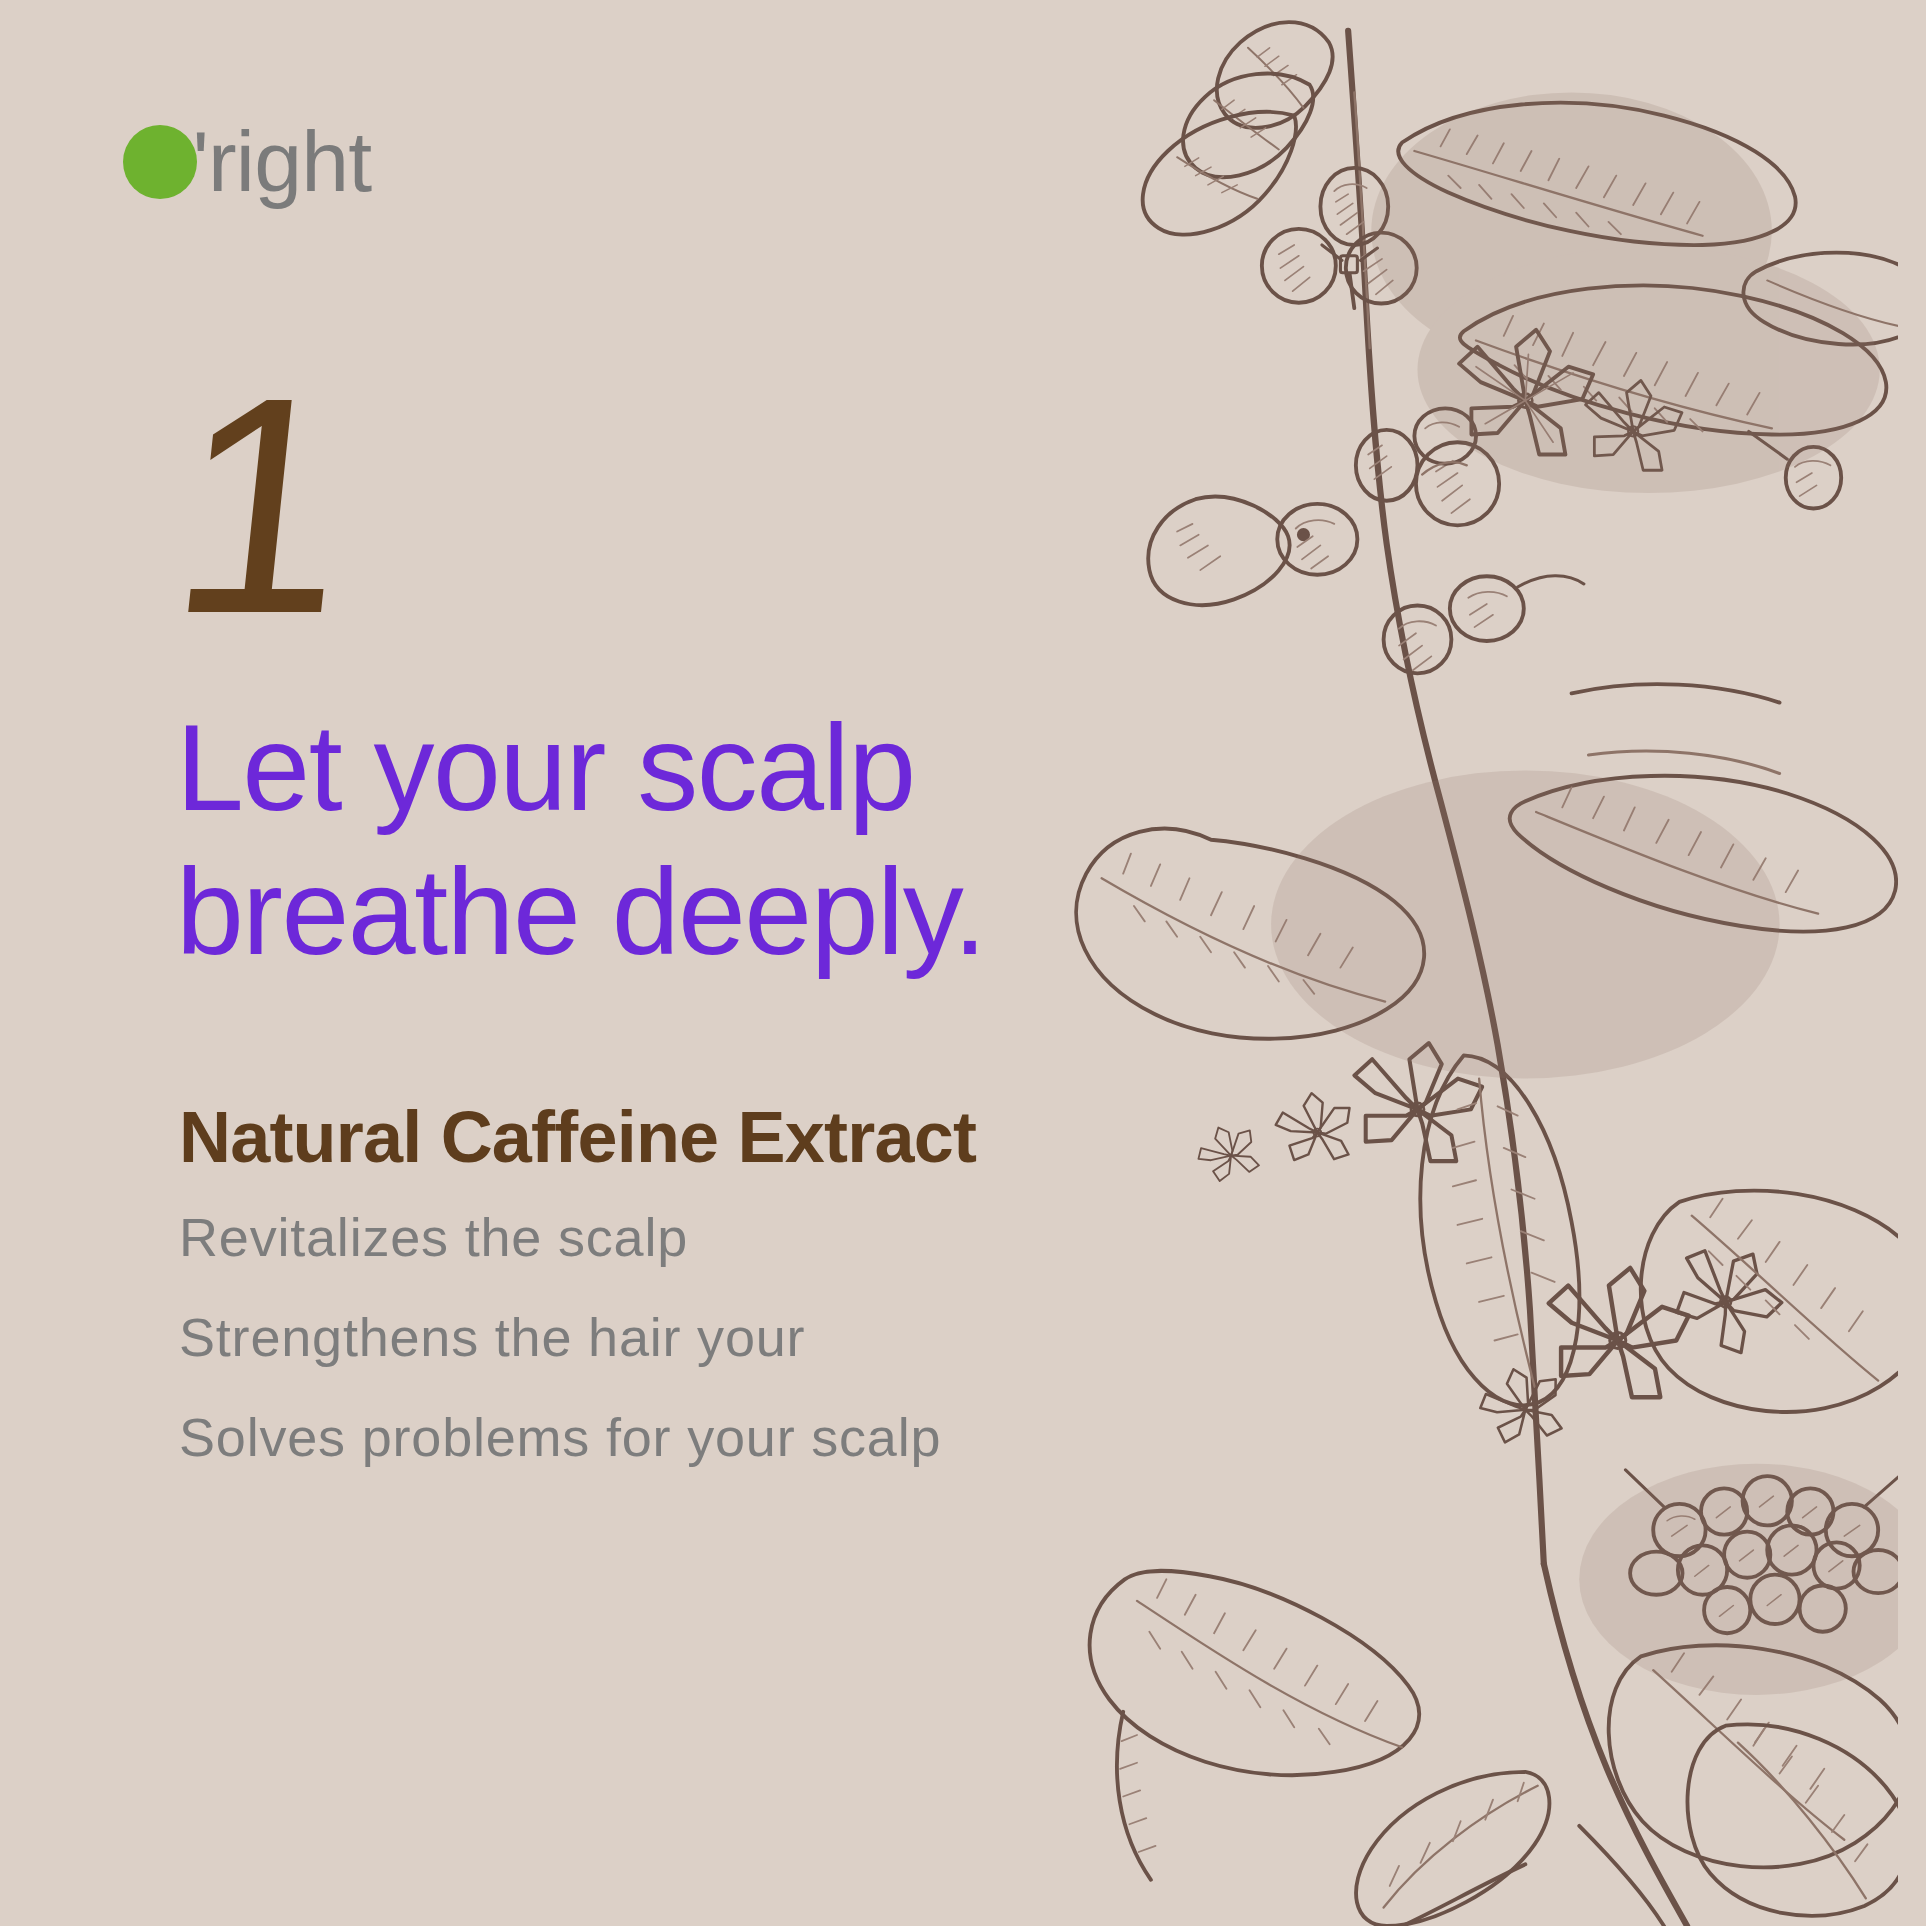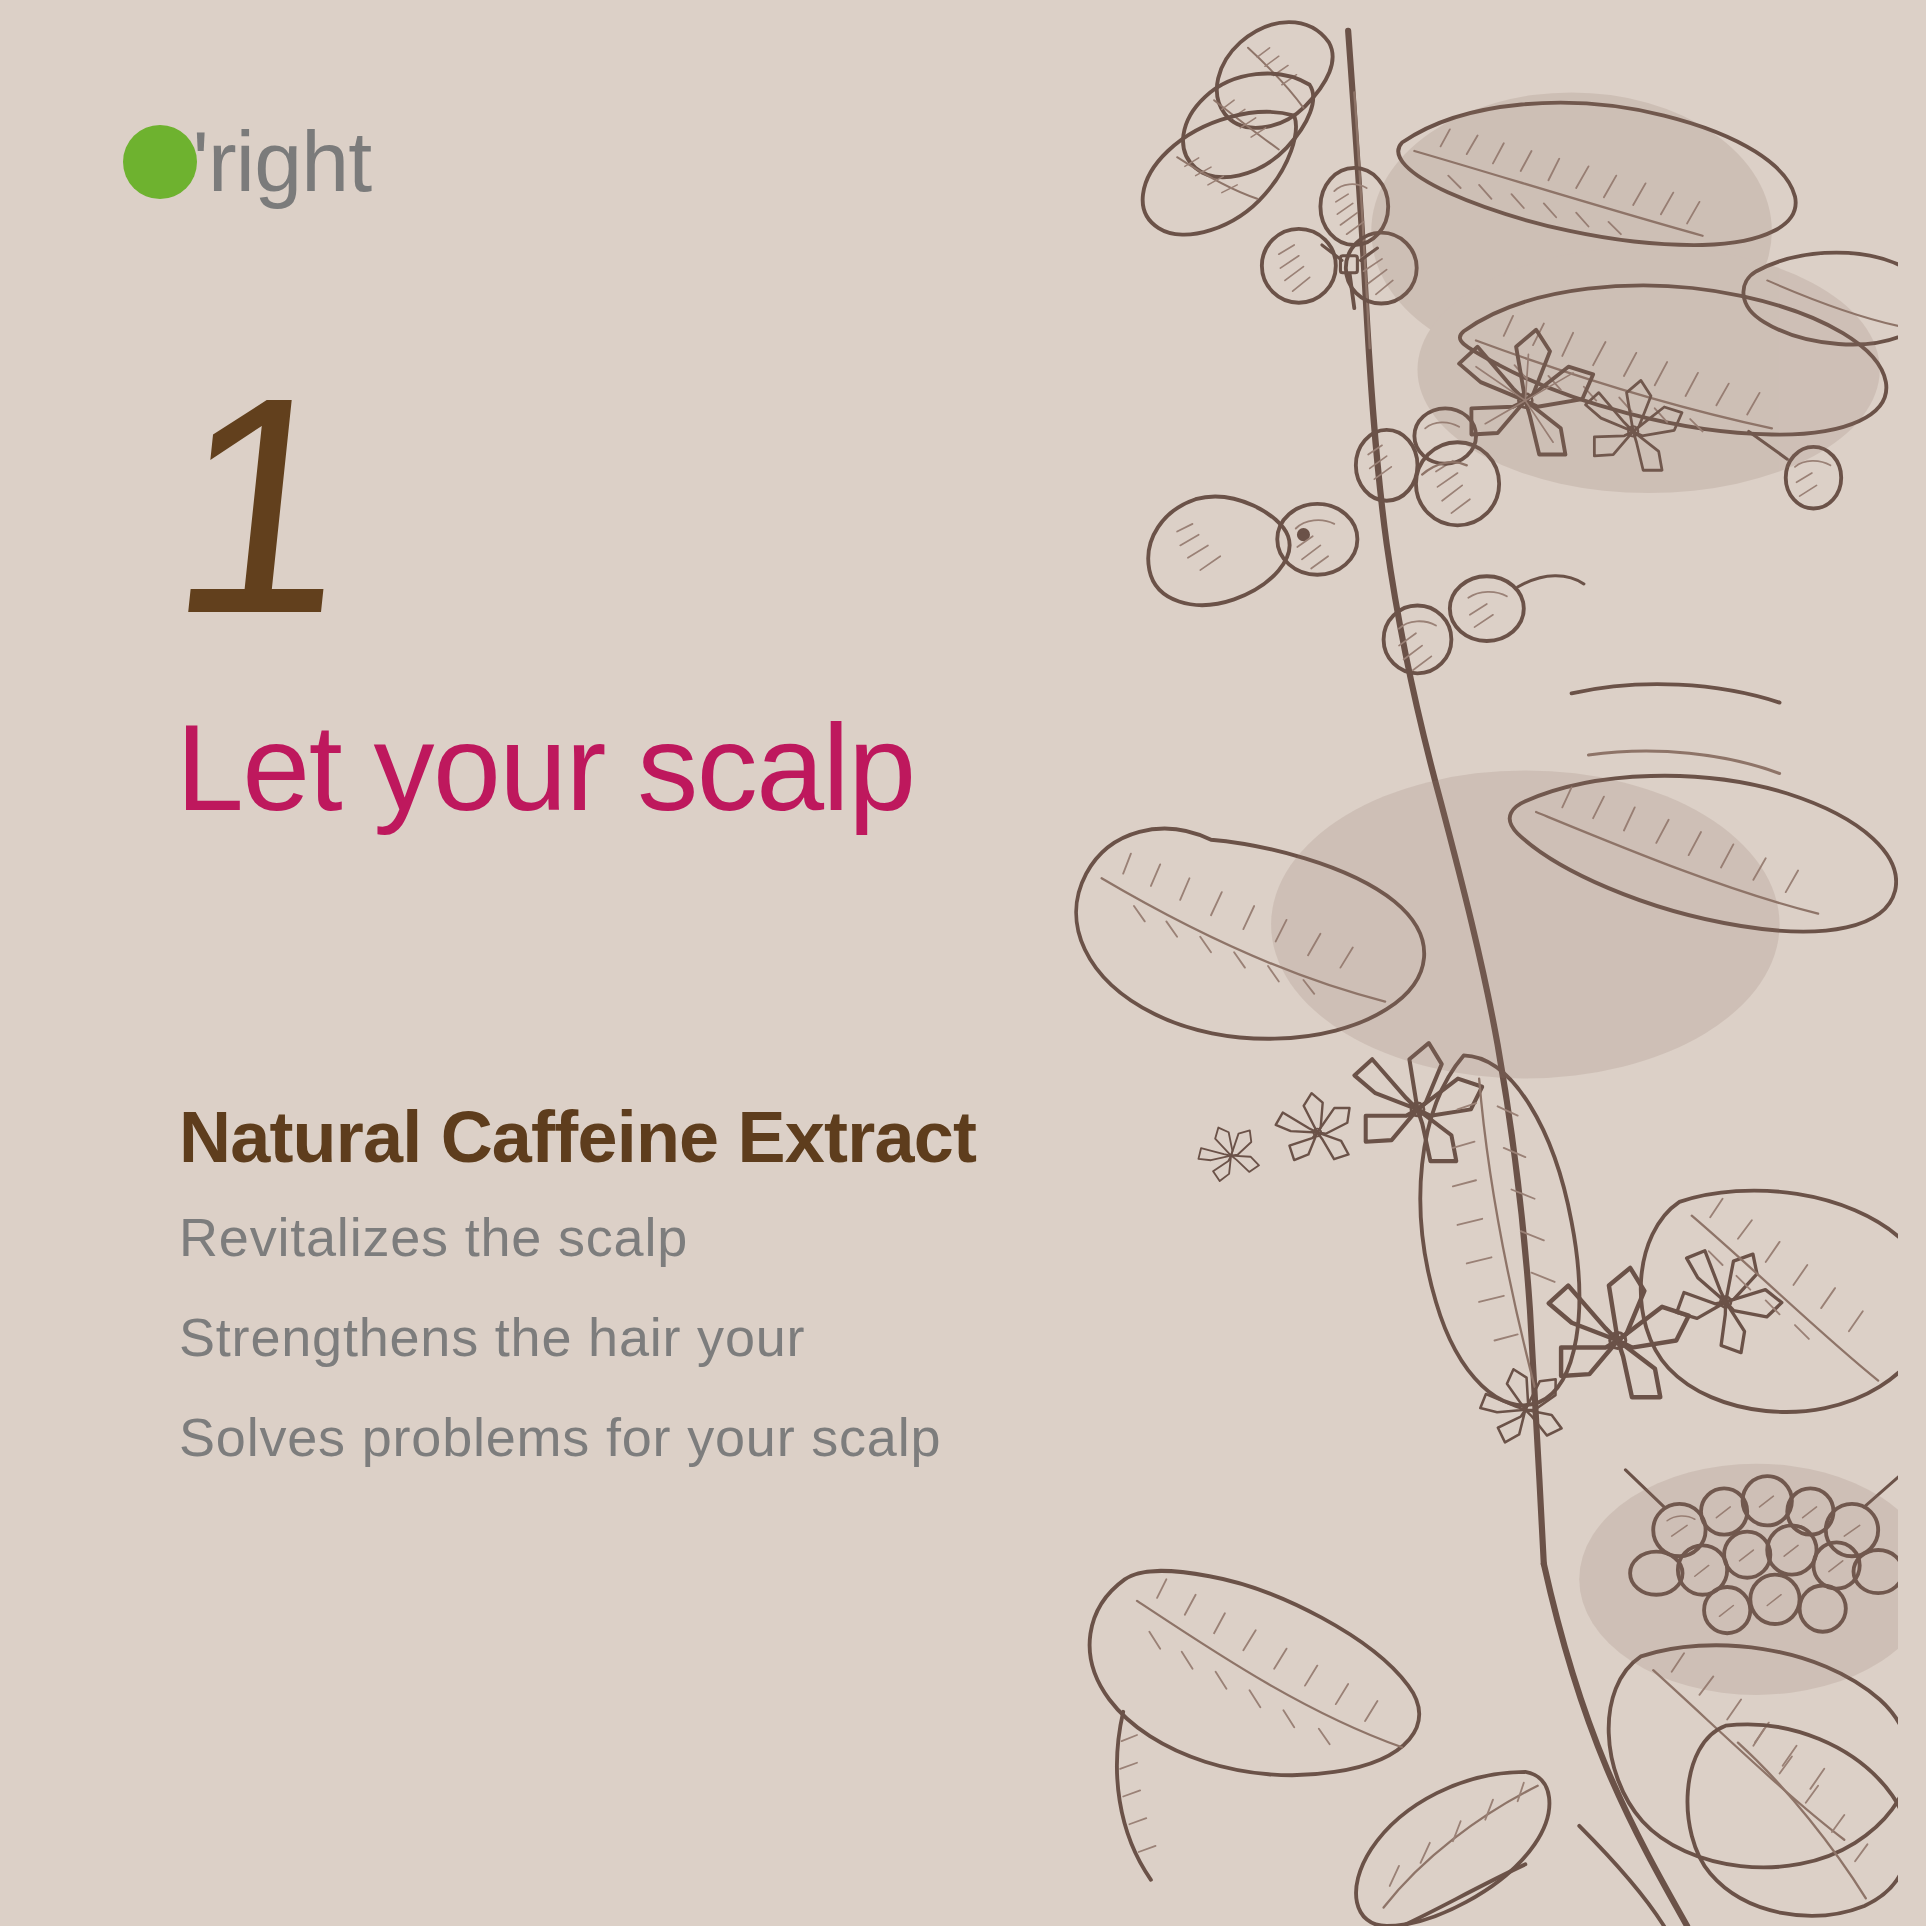--- a/index.html
+++ b/index.html
@@ -60,21 +60,21 @@
 
   
   .headline {
     position: absolute;
     left: 176px;
     top: 697px;
     width: 1002px;
     font-family: "Liberation Sans", sans-serif;
     font-size: 122px;
     font-weight: 300;
-    color: #be185d;
+    color: #6d28d9;
     line-height: 1.18;
     letter-spacing: -1.5px;
   }
   .headline .hl-line { display: block; white-space: nowrap; }
 
   
   .subheading {
     position: absolute;
     left: 179px;
     top: 1096px;
@@ -122,20 +122,21 @@
 
   <div class="logo">
     <div class="logo-dot"></div>
     <div class="logo-word">'right</div>
   </div>
 
   <div class="step-number">1</div>
 
   <div class="headline">
     <span class="hl-line">Let your scalp</span>
+    <span class="hl-line">breathe deeply.</span>
   </div>
 
   <div class="subheading">Natural Caffeine Extract</div>
 
   <div class="benefits">
     <div class="benefit-item">Revitalizes the scalp</div>
     <div class="benefit-item">Strengthens the hair your</div>
     <div class="benefit-item">Solves problems for your scalp</div>
   </div>
 

